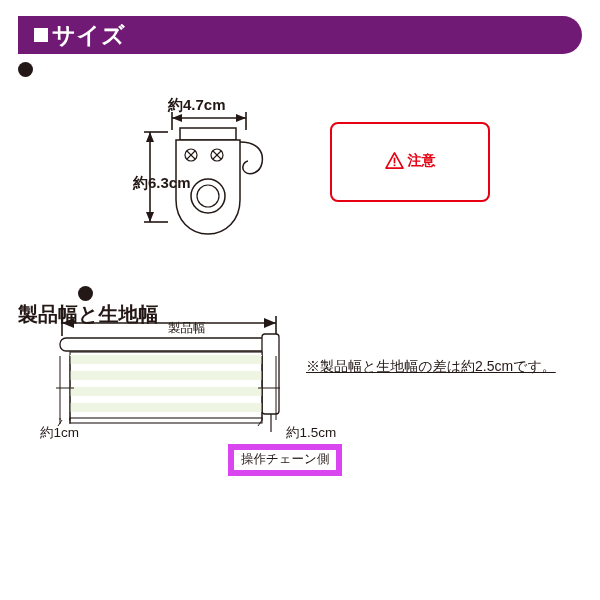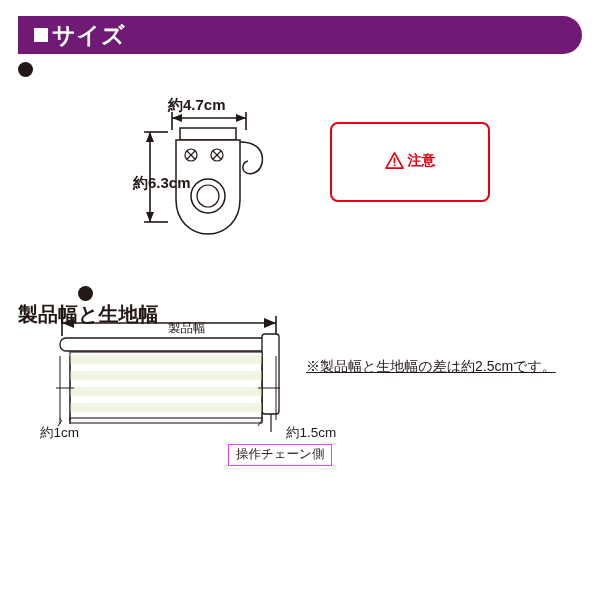--- a/index.html
+++ b/index.html
@@ -133,21 +133,21 @@
   }
   #label-seihinhaba { left: 148px; top: 320px; font-size: 12.5px; margin-left: 20px; }
   #label-1cm { left: 40px; top: 424px; font-size: 13.5px; }
   #label-15cm { left: 246px; top: 424px; font-size: 13.5px; margin-left: 40px; }
 
   .chain-label {
     position: absolute;
     left: 228px;
     top: 444px;
     padding: 3px 7px 4px 7px;
-    border: 1px solid #d946ef;
+    border: 6px solid #d946ef;
     background: #ffffff;
     font-size: 12.5px;
     color: #231815;
     line-height: 1;
     white-space: nowrap;
   }
 
   .note-text {
     position: absolute;
     left: 306px;

